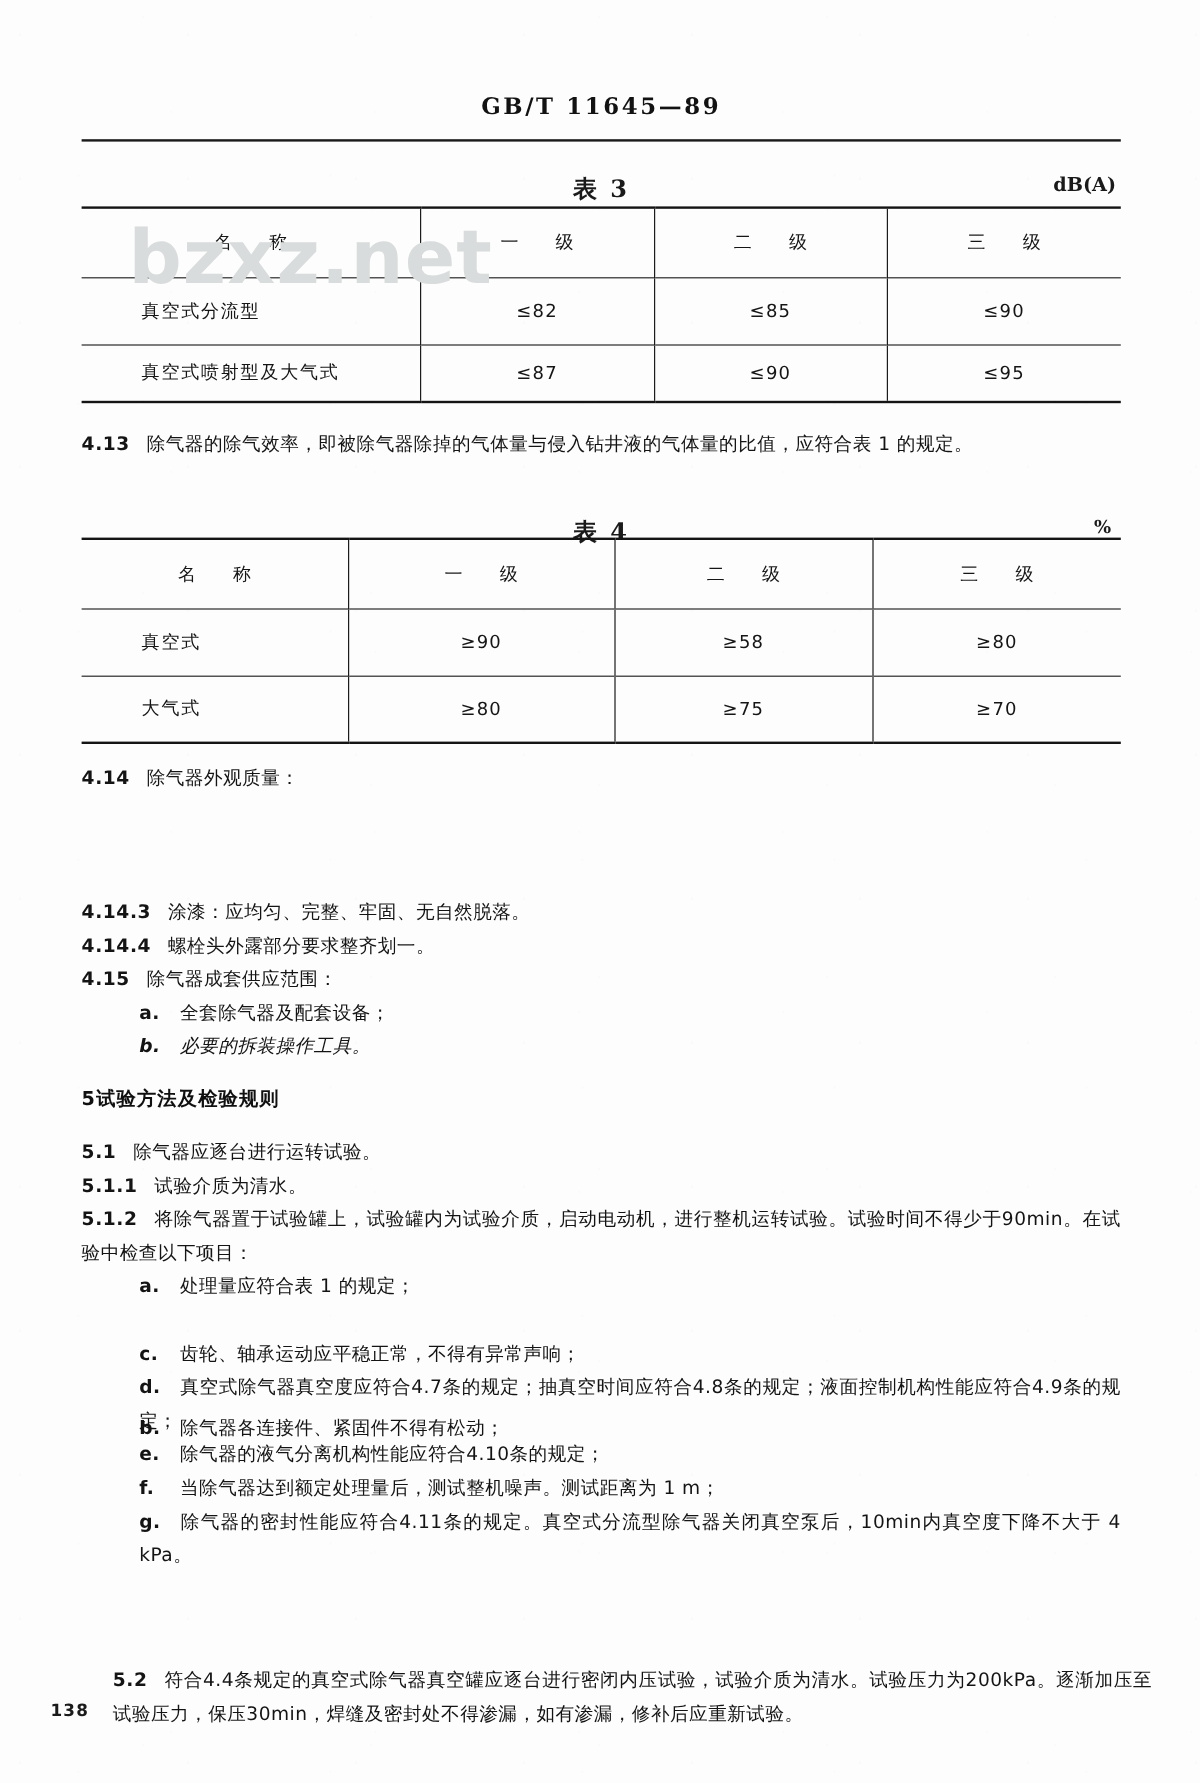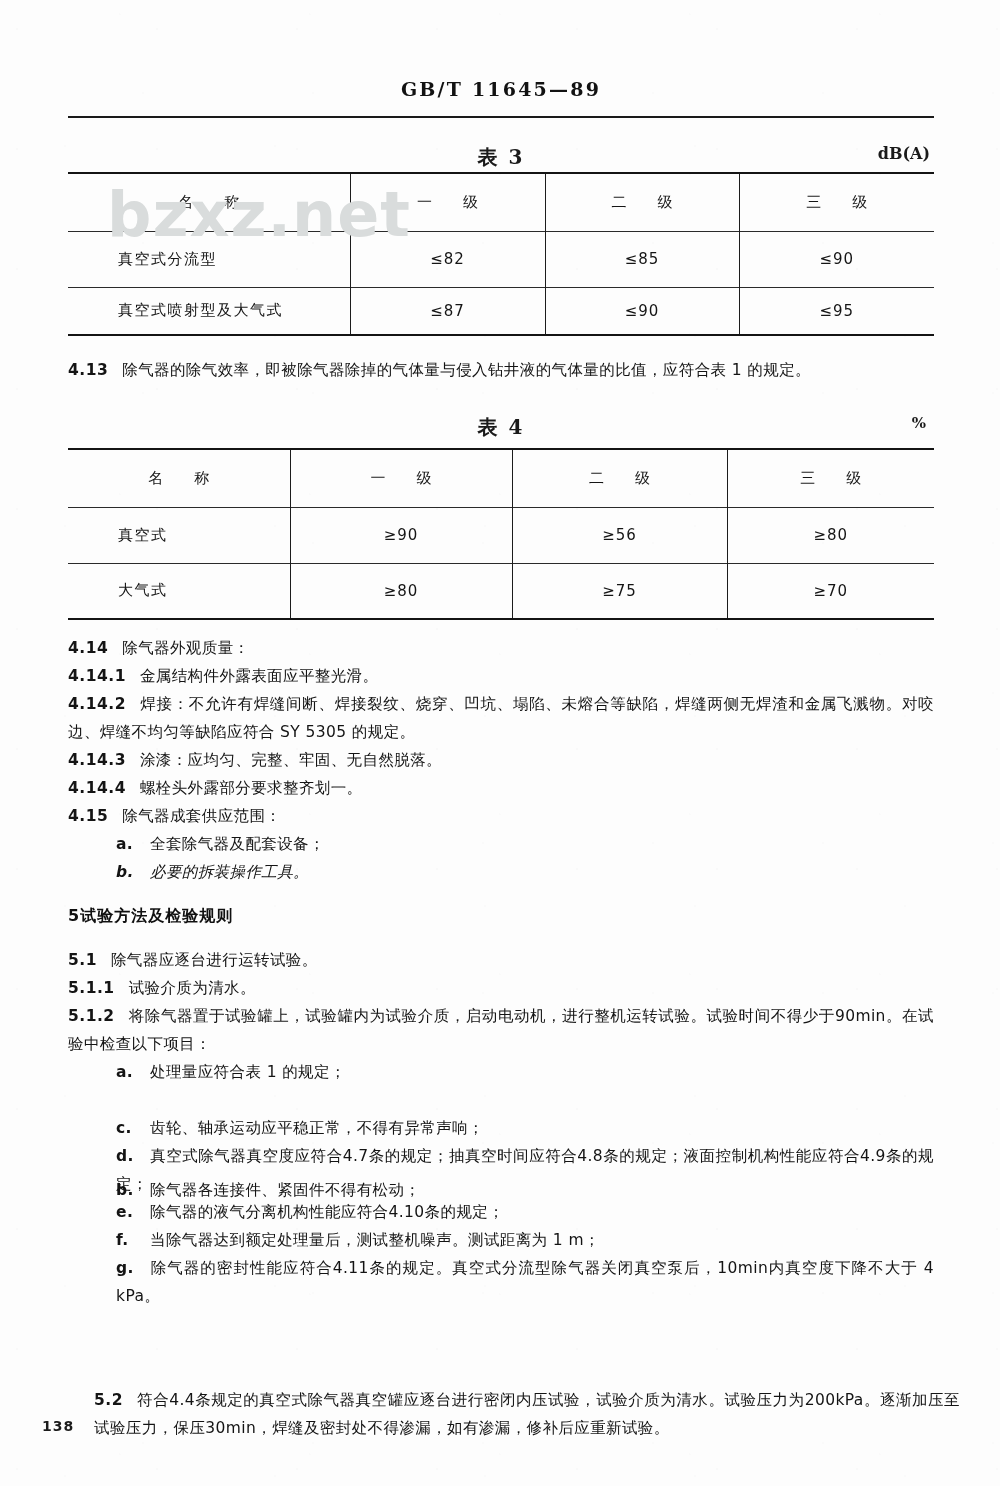--- a/index.html
+++ b/index.html
@@ -234,21 +234,21 @@
           <td class="t-mid t-bot vline">≤90</td>
           <td class="t-mid t-bot vline">≤95</td>
         </tr>
       </tbody>
     </table>
 
     <div class="para" style="top:356px; left:0; width:866px;">
       <span class="num">4.13</span><span class="gap"></span><span>除气器的除气效率，即被除气器除掉的气体量与侵入钻井液的气体量的比值，应符合表 1 的规定。</span>
     </div>
 
-    <div class="tbl-caption" style="top:414px;">
+    <div class="tbl-caption" style="top:430px;">
       <span class="cap-title">表 4</span>
       <span class="cap-unit pct">%</span>
     </div>
 
     <table class="std" style="top:448px; left:0; width:866px;">
       <colgroup>
         <col style="width:222px">
           <col style="width:222px">
         <col style="width:215px">
           <col style="width:207px">
@@ -256,43 +256,37 @@
       <tbody>
         <tr style="height:58px;">
           <td class="t-top headcell">名　称</td>
           <td class="t-top vline headcell">一　级</td>
           <td class="t-top vline headcell">二　级</td>
           <td class="t-top vline headcell">三　级</td>
         </tr>
         <tr style="height:56px;">
           <td class="t-mid namecell">真空式</td>
           <td class="t-mid vline">≥90</td>
-          <td class="t-mid vline">≥56</td>
+          <td class="t-mid vline">≥58</td>
           <td class="t-mid vline">≥80</td>
         </tr>
         <tr style="height:56px;margin-top:23px;">
           <td class="t-mid t-bot namecell">大气式</td>
           <td class="t-mid t-bot vline">≥80</td>
           <td class="t-mid t-bot vline">≥75</td>
           <td class="t-mid t-bot vline">≥70</td>
         </tr>
       </tbody>
     </table>
 
     <div class="para" style="top:634px; left:0; width:866px;">
       <span class="num">4.14</span><span class="gap"></span><span>除气器外观质量：</span>
     </div>
 
-    <div class="para" style="top:662px; left:0; width:866px;">
-      <span class="num">4.14.1</span><span class="gap"></span><span>金属结构件外露表面应平整光滑。</span>
-    </div>
-
-    <div class="para" style="top:690px; left:0; width:866px;">
-      <span class="num">4.14.2</span><span class="gap"></span><span>焊接：不允许有焊缝间断、焊接裂纹、烧穿、凹坑、塌陷、未熔合等缺陷，焊缝两侧无焊渣和金属飞溅物。对咬边、焊缝不均匀等缺陷应符合 SY 5305 的规定。</span>
-    </div>
+
 
     <div class="para" style="top:746px; left:0; width:866px;">
       <span class="num">4.14.3</span><span class="gap"></span><span>涂漆：应均匀、完整、牢固、无自然脱落。</span>
     </div>
 
     <div class="para" style="top:774px; left:0; width:866px;">
       <span class="num">4.14.4</span><span class="gap"></span><span>螺栓头外露部分要求整齐划一。</span>
     </div>
 
     <div class="para" style="top:802px; left:0; width:866px;">

